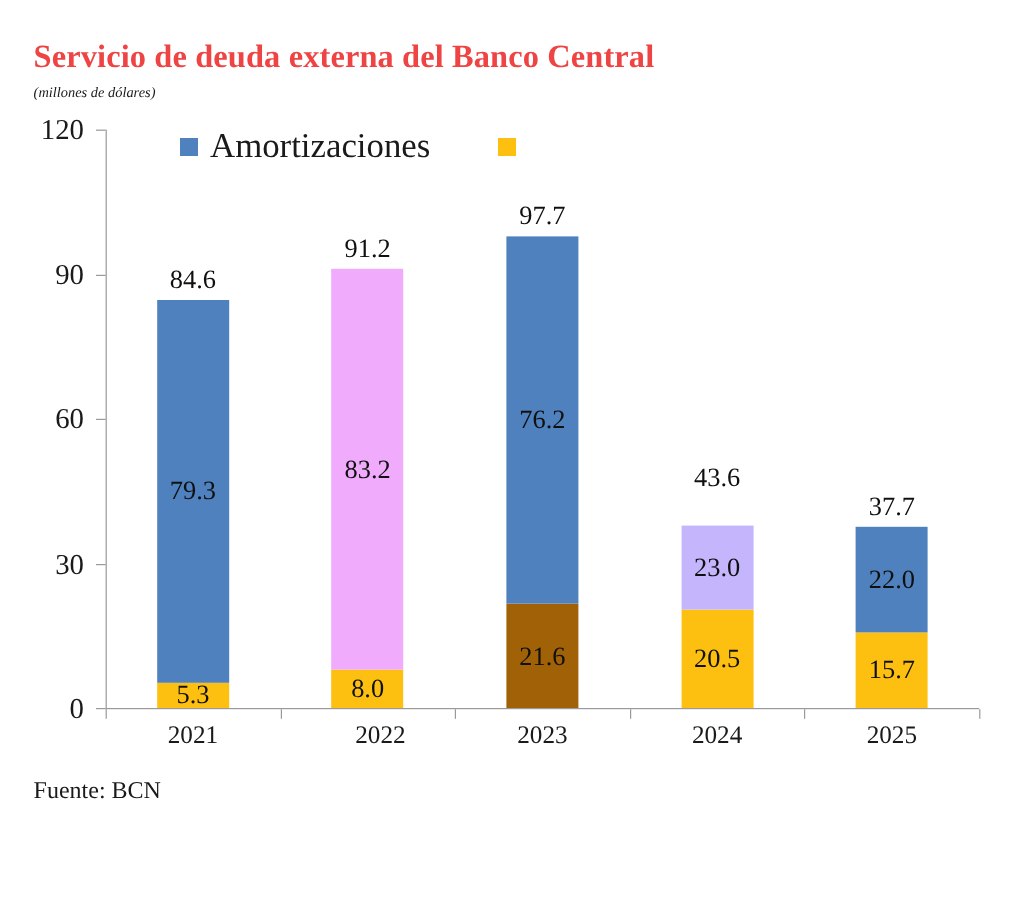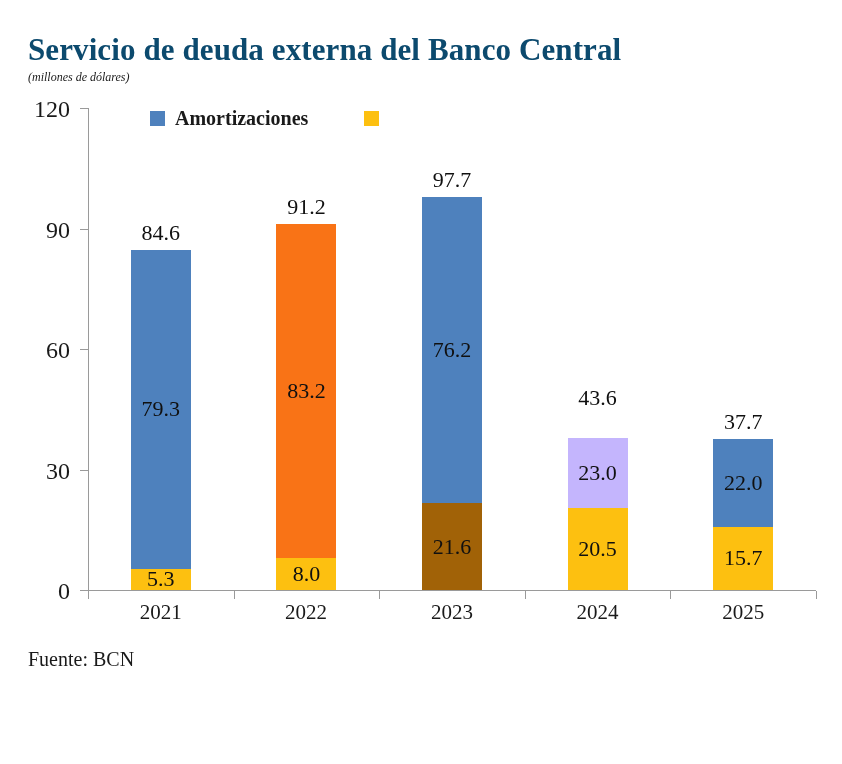--- a/index.html
+++ b/index.html
@@ -14,24 +14,24 @@
     font-family: "Liberation Serif", "DejaVu Serif", serif;
     color: #1a1a1a;
     overflow: hidden;
   }
 
   
   #chart-title {
     position: absolute;
     left: 28px;
     top: 32px;
-    font-size: 31px;
+    font-size: 27px;
     font-weight: bold;
     letter-spacing: 0.1px;
-    color: #0c4a6e;
+    color: #ef4444;
     white-space: nowrap;
   }
   #chart-subtitle {
     position: absolute;
     left: 28px;
     top: 70px;
     font-size: 12px;
     font-style: italic;
     color: #1a1a1a;
     white-space: nowrap;
@@ -110,25 +110,24 @@
     display: flex;
     align-items: center;
     gap: 10px;
   }
   .legend-swatch {
     width: 15px;
     height: 15px;
     display: block;
   }
   .legend-label {
-    font-size: 20px;
-    color: #1a1a1a;
-    line-height: 1;
-    white-space: nowrap;
-    font-weight: bold;
+    font-size: 29px;
+    color: #1a1a1a;
+    line-height: 1;
+    white-space: nowrap;
   }
 
   
   .bar-group {
     position: absolute;
     bottom: 0;
   }
   .bar-seg {
     position: absolute;
     left: 0;
@@ -196,41 +195,41 @@
     <div class="y-tick-label" style="top: 97px;">120</div>
   </div>
 <div id="x-axis-ticks">
     <div class="x-tick" style="left: 88px;"></div>
     <div class="x-tick" style="left: 233.6px;"></div>
     <div class="x-tick" style="left: 379.2px;"></div>
     <div class="x-tick" style="left: 524.8px;"></div>
     <div class="x-tick" style="left: 670.4px;"></div>
     <div class="x-tick" style="left: 816px;"></div>
     <div class="x-tick-label" style="left: 100.8px; width: 120px;">2021</div>
-    <div class="x-tick-label" style="left: 246px; width: 120px; text-align: center;">2022</div>
+    <div class="x-tick-label" style="left: 257px; width: 120px; text-align: center;">2022</div>
     <div class="x-tick-label" style="left: 392px; width: 120px;">2023</div>
     <div class="x-tick-label" style="left: 537.6px; width: 120px;">2024</div>
     <div class="x-tick-label" style="left: 683.2px; width: 120px;">2025</div>
   </div>
 
 <div id="plot-area">
     <div class="bar-group" style="left: 42.8px; width: 60px; height: 482px;">
       <div class="bar-seg" style="background: rgb(253, 192, 16); height: 21.2883px; bottom: 0px;">
         <span class="seg-label" style="top: calc(50% - 11px);">5.3</span>
       </div>
       <div class="bar-seg" style="background: rgb(78, 129, 189); height: 318.522px; bottom: 21.2883px;">
         <span class="seg-label" style="top: calc(50% - 11px);">79.3</span>
       </div>
       <span class="total-label" style="bottom: 345.81px;">84.6</span>
     </div>
     <div class="bar-group" style="left: 188.4px; width: 60px; height: 482px;">
       <div class="bar-seg" style="background: rgb(253, 192, 16); height: 32.1333px; bottom: 0px;">
         <span class="seg-label" style="top: calc(50% - 11px);">8.0</span>
       </div>
-      <div class="bar-seg" style="background: #f97316; height: 334.187px; bottom: 32.1333px;">
+      <div class="bar-seg" style="background: #f0abfc; height: 334.187px; bottom: 32.1333px;">
         <span class="seg-label" style="top: calc(50% - 11px);">83.2</span>
       </div>
       <span class="total-label" style="bottom: 372.32px;">91.2</span>
     </div>
     <div class="bar-group" style="left: 334px; width: 60px; height: 482px;">
       <div class="bar-seg" style="background: #a16207; height: 86.76px; bottom: 0px;">
         <span class="seg-label" style="top: calc(50% - 11px);">21.6</span>
       </div>
       <div class="bar-seg" style="background: rgb(78, 129, 189); height: 306.07px; bottom: 86.76px;">
         <span class="seg-label" style="top: calc(50% - 11px);">76.2</span>

